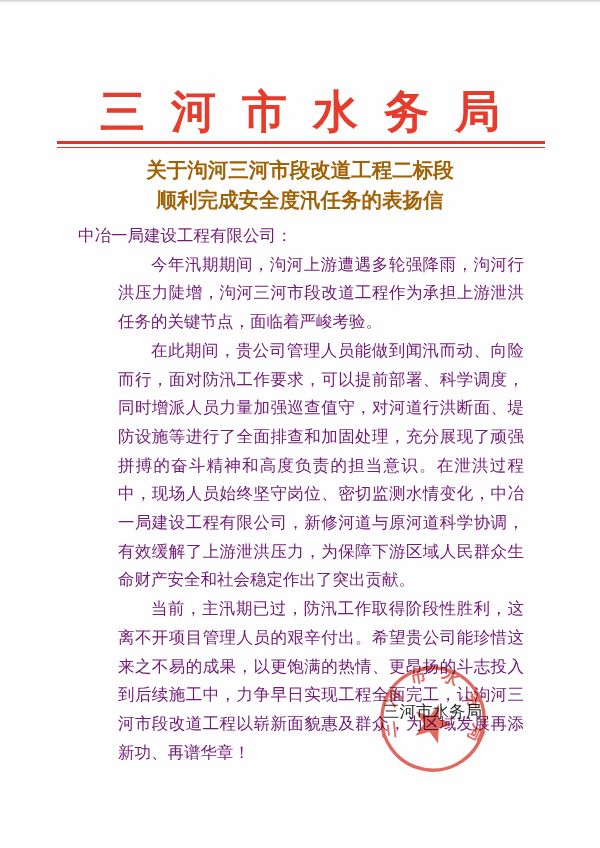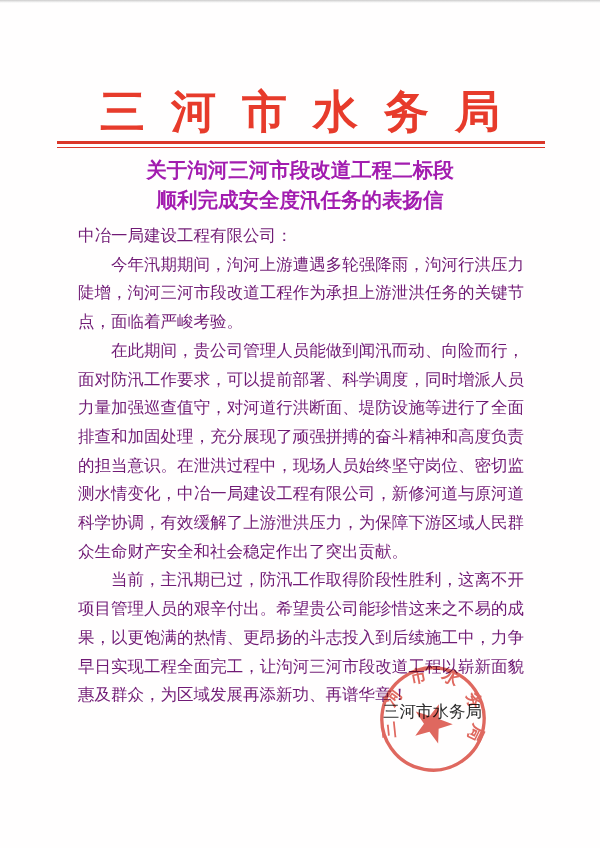--- a/index.html
+++ b/index.html
@@ -50,33 +50,33 @@
   }
   .doc-title {
     position: absolute;
     top: 155px; left: 0;
     width: 100%;
     text-align: center;
     font-family: "Liberation Sans", "DejaVu Sans", sans-serif;
     font-weight: bold;
     font-size: 20.5px;
     line-height: 30px;
-    color: #a21caf;
+    color: #a16207;
   }
   .letter-body {
     position: absolute;
     top: 222px; left: 78px;
     width: 446px;
     font-size: 16.5px;
     line-height: 28.7px;
     color: #701a75;
     text-align: justify;
   }
   .letter-body p { margin: 0; }
-  .letter-body p.para { text-indent: 2em; }
+  .letter-body p.para { text-indent: 2em; margin-left: 40px; }
   .closing {
     position: absolute;
     top: 697px;
     right: 118px;
     text-align: center;
     font-size: 16.5px;
     line-height: 30px;
     color: #2b2b2b;
   }
   .seal {

